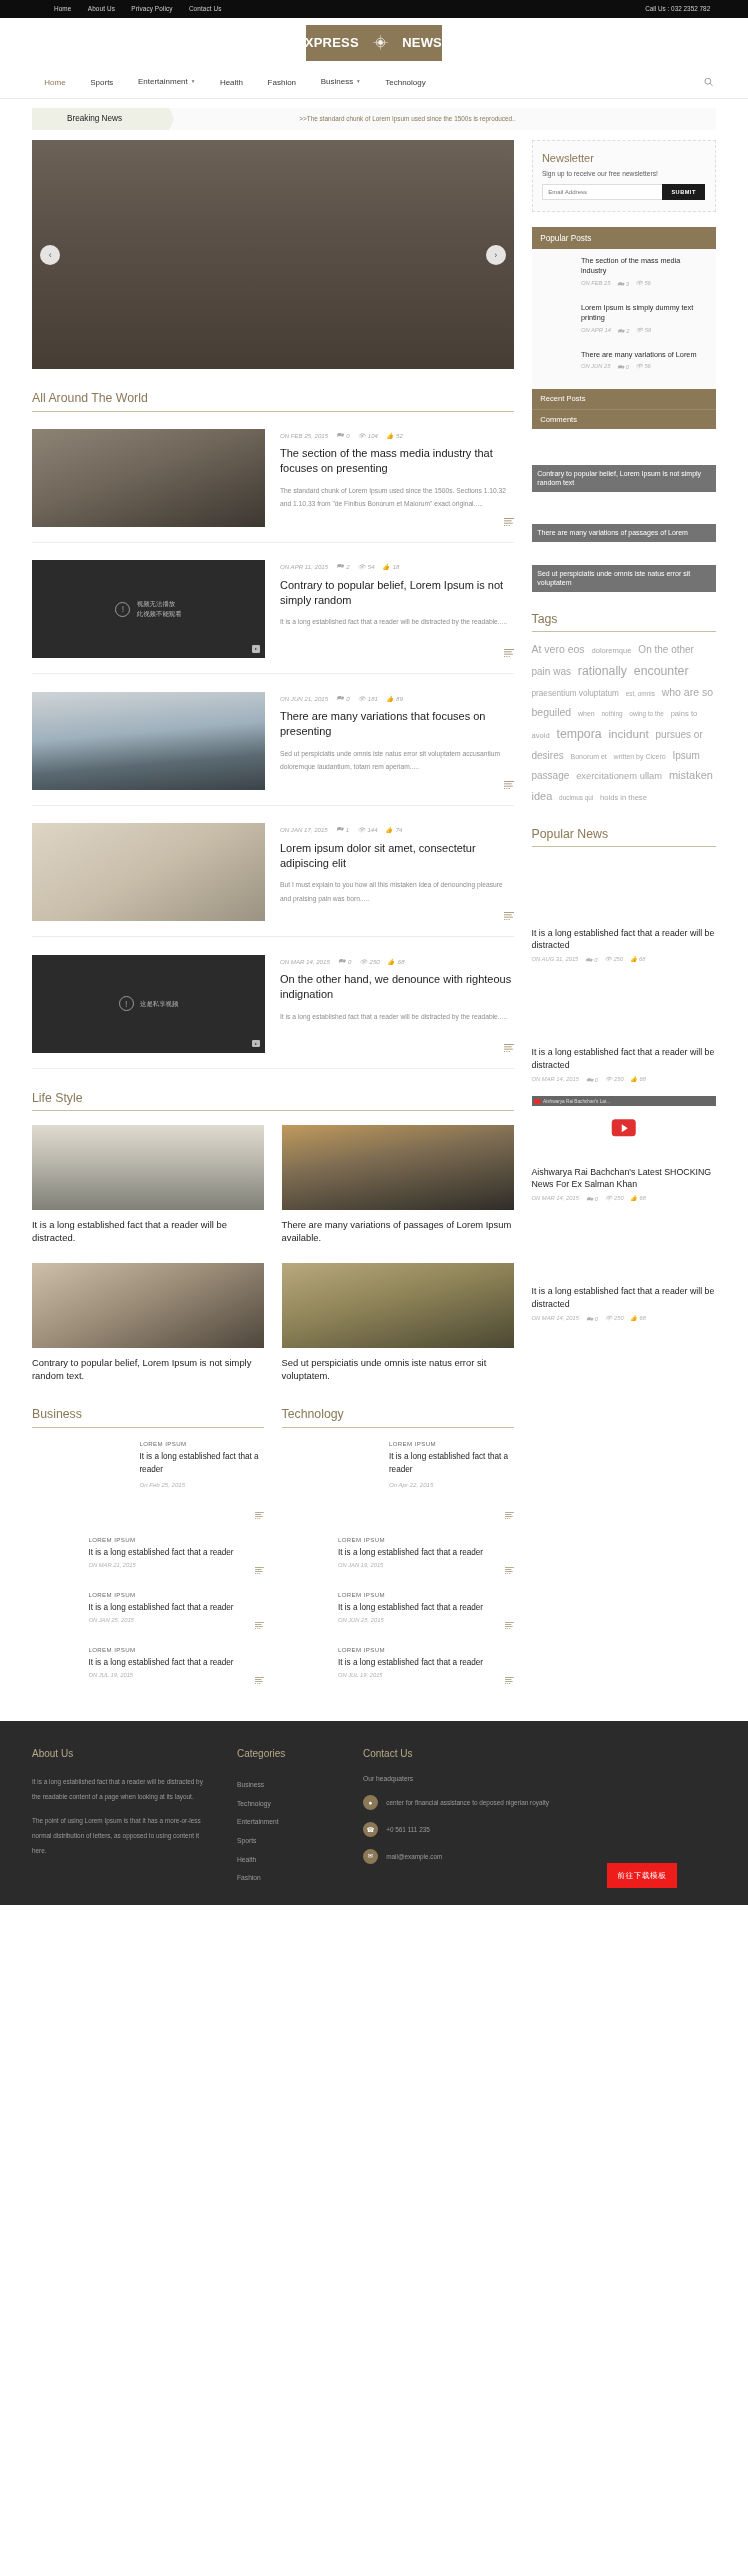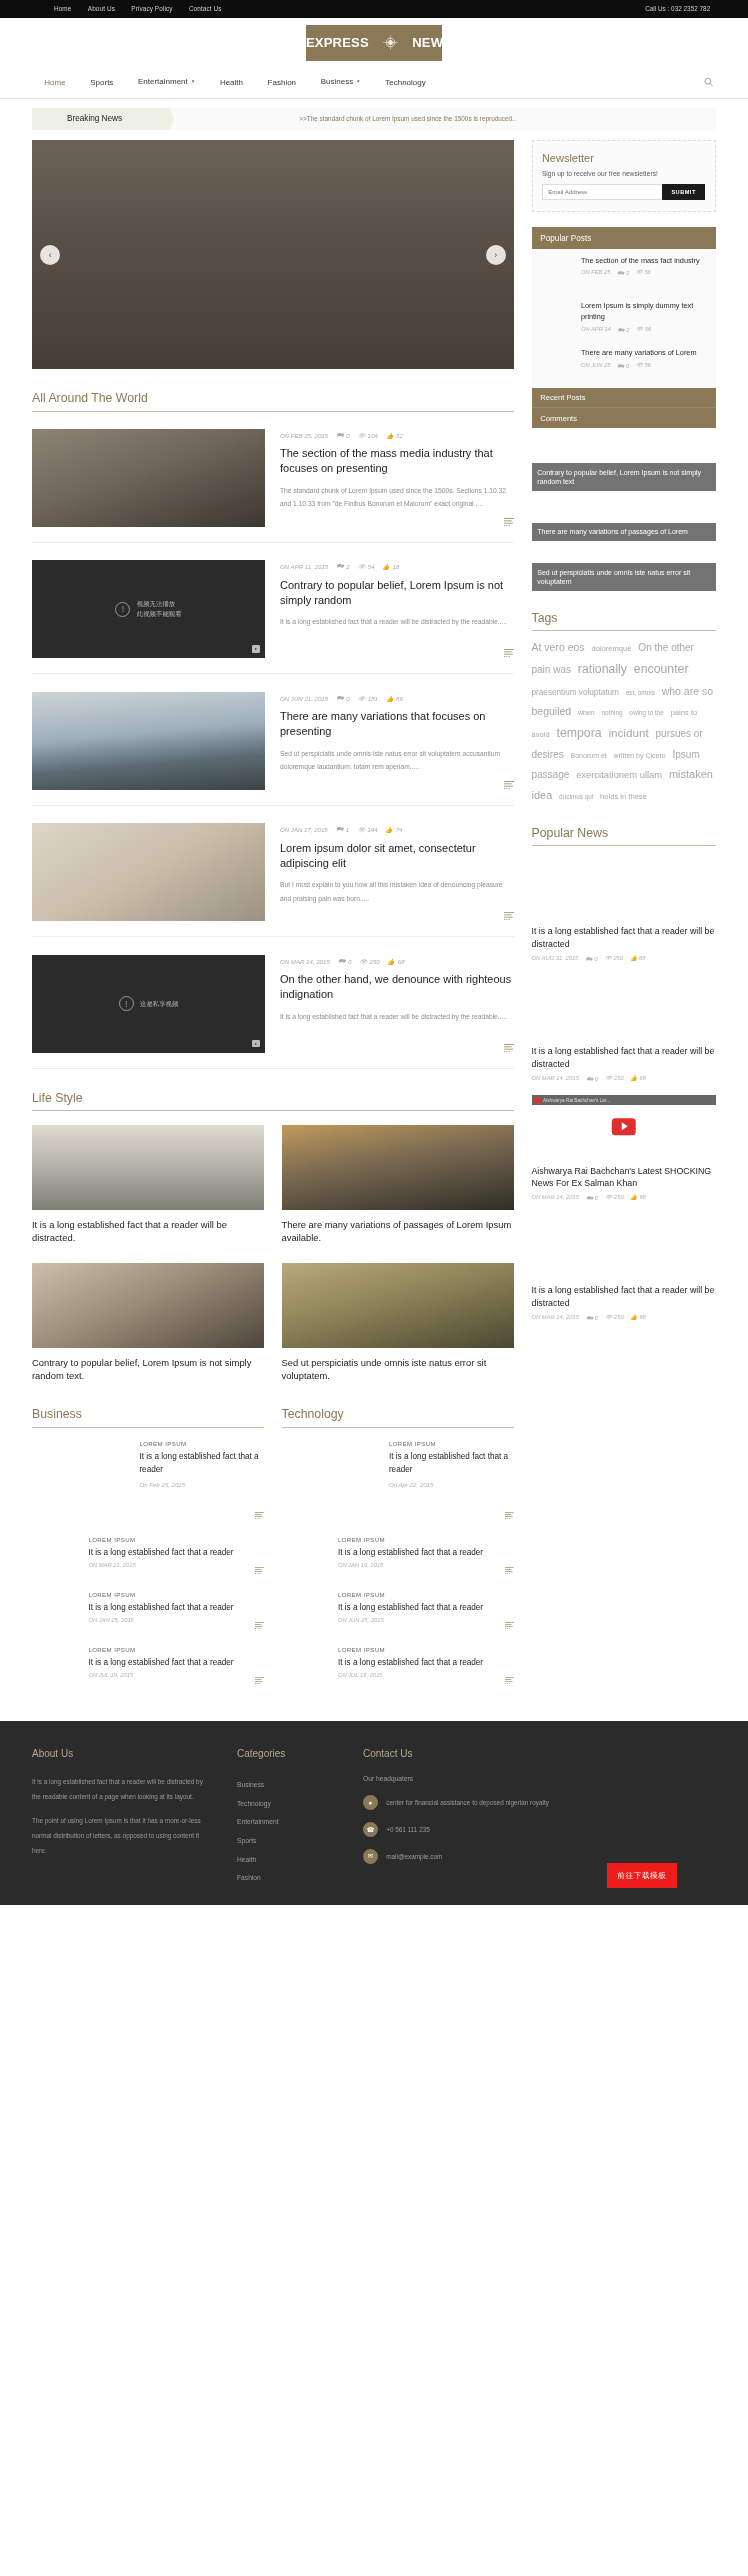--- a/index.html
+++ b/index.html
@@ -18,21 +18,21 @@
   .topbar { background:#0d0d0d; height:17.5px; display:flex; align-items:center; position:relative; }
   .topbar-inner { width:684px; margin:0 auto; display:flex; align-items:center; justify-content:space-between; }
   .topnav { display:flex; gap:16.4px; padding-left:22px; }
   .topnav a { color:#cfcfcf; font-size:6.4px; letter-spacing:0.1px; }
   .topcall { color:#cfcfcf; font-size:6.4px; padding-right:5.8px; }
 
   
   .logo-wrap { height:50px; display:flex; align-items:center; justify-content:center; background:#fff; }
   .logo-box {
     background:#8a7856; width:136px; height:36px;
-    display:flex; align-items:center; justify-content:space-between; gap:16px;
+    display:flex; align-items:center; justify-content:flex-end; gap:16px;
   }
   .logo-text { color:#fff; font-size:13px; font-weight:bold; letter-spacing:0.2px; }
   .globe-ico { width:15px; height:15px; position:relative; display:inline-block; margin:0 -1.8px; vertical-align:middle; }
   .globe-ico svg { display:block; }
 
   
   .mainnav { border-bottom:0.6px solid #e8e8e8; background:#fff; }
   .mainnav-inner { width:684px; margin:0 auto; height:30px; display:flex; align-items:center; position:relative; }
   .mainnav ul { list-style:none; display:flex; align-items:center; gap:0px; }
   .mainnav li { position:relative; }
@@ -720,21 +720,21 @@
     </div>
 
     <div class="w-gold">
       <div class="w-gold-head">Popular Posts</div>
       <div class="pp-list">
         <div class="pp-item">
           <div class="ph">
               <div class="im im-pen"></div>
             </div>
           <div>
-            <div class="pp-title">The section of the mass fact industry</div>
+            <div class="pp-title">The section of the mass media industry</div>
             <div class="pp-meta">
               <span>ON FEB 25</span>
               <span><span>🗪</span> <span>3</span></span>
               <span><span>👁</span> <span>56</span></span>
             </div>
           </div>
         </div>
         <div class="pp-item">
           <div class="ph">
               <div class="im im-laptop"></div>

